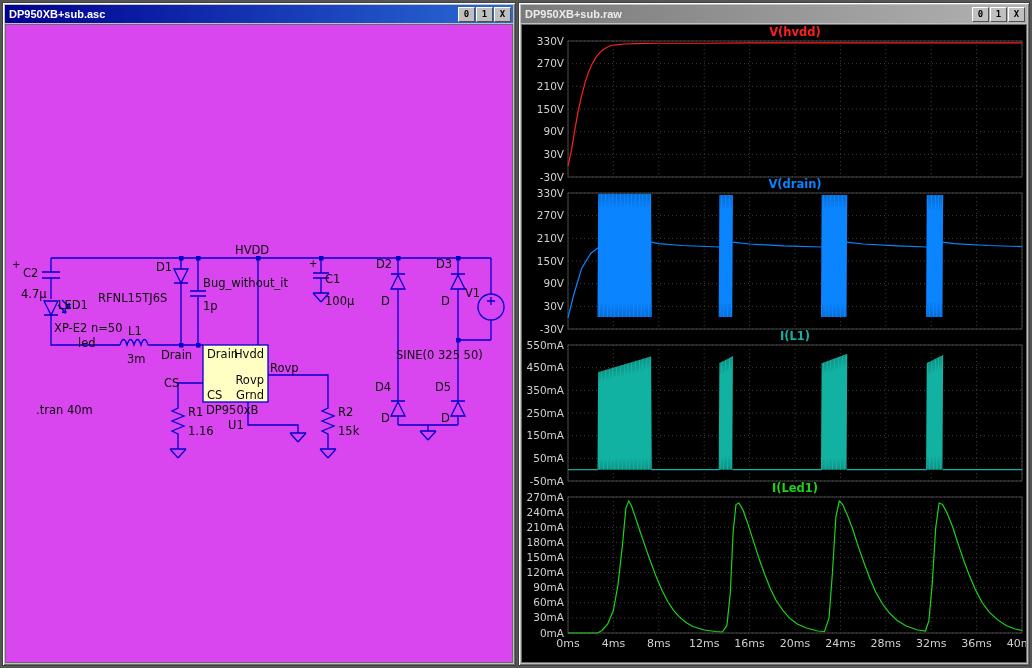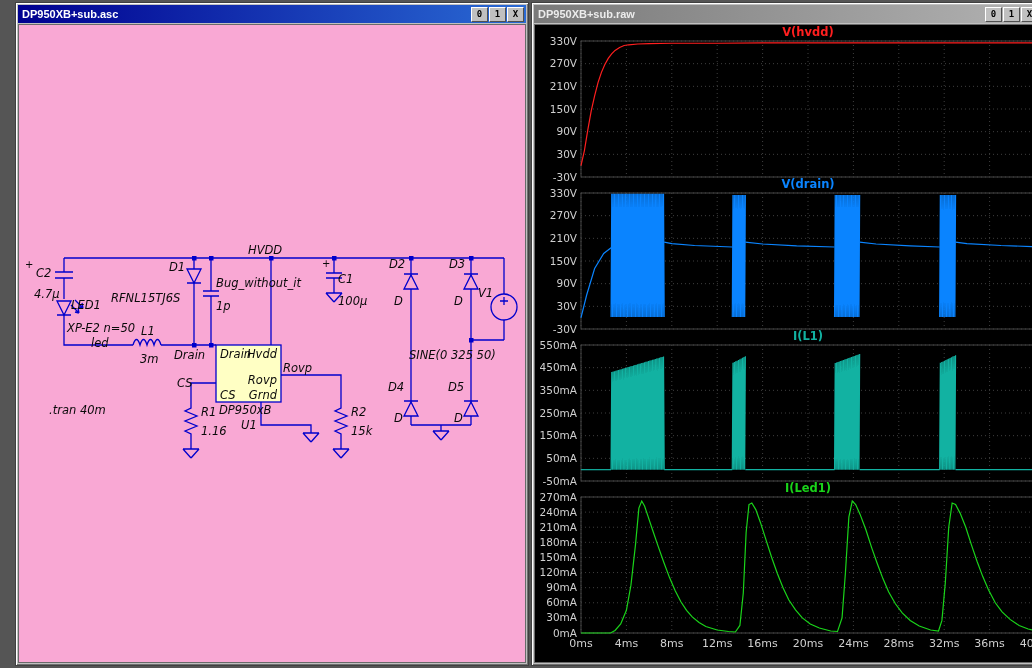--- a/index.html
+++ b/index.html
@@ -4,21 +4,21 @@
 <style>
   html,body{margin:0;padding:0;}
   body{
     width:1032px;height:668px;background:#555555;position:relative;overflow:hidden;
     font-family:"Liberation Sans", sans-serif;
   }
   .window{
     position:absolute;background:#c0c0c0;box-sizing:border-box;
     border:1px solid #404040;
     box-shadow:inset 1px 1px 0 #ffffff, inset -1px -1px 0 #707070;
-    padding:2px;display:flex;flex-direction:column;margin-left:13px;
+    padding:2px;display:flex;flex-direction:column;
   }
   .titlebar{
     height:18px;flex:0 0 18px;display:flex;align-items:center;
     padding:0 2px 0 4px;box-sizing:border-box;
   }
   .titlebar.active{background:linear-gradient(90deg,#000090,#2a6ad4);}
   .titlebar.inactive{background:linear-gradient(90deg,#7a7a7a,#b2b2b2);align-items:center;}
   .title-text{
     font-size:11px;font-weight:bold;flex:1 1 auto;white-space:nowrap;overflow:hidden;
   }
@@ -28,21 +28,21 @@
   .tb-btn{
     width:15px;height:13px;background:#c0c0c0;
     border:1px solid;border-color:#ffffff #505050 #505050 #ffffff;
     font:bold 9px "DejaVu Sans Mono", monospace;color:#000;
     display:flex;align-items:center;justify-content:center;cursor:pointer;
   }
   .client{
     flex:1 1 auto;margin-top:1px;box-sizing:border-box;
     border:1px solid #6a6a6a;overflow:hidden;
   }
-  .client.schematic{background:#f9a8d4;font-style:italic;}
+  .client.schematic{background:#d946ef;}
   .client.plots{background:#000000;}
   svg text{font-family:"DejaVu Sans", sans-serif;}
   .sch-text{font-size:11.5px;fill:#0a0a0a;}
   .sch-text.small{font-size:10px;}
 </style>
 </head>
 <body>
 
 <div class="window" style="left:2px;top:2px;width:514px;height:664px;">
   <div class="titlebar active">

